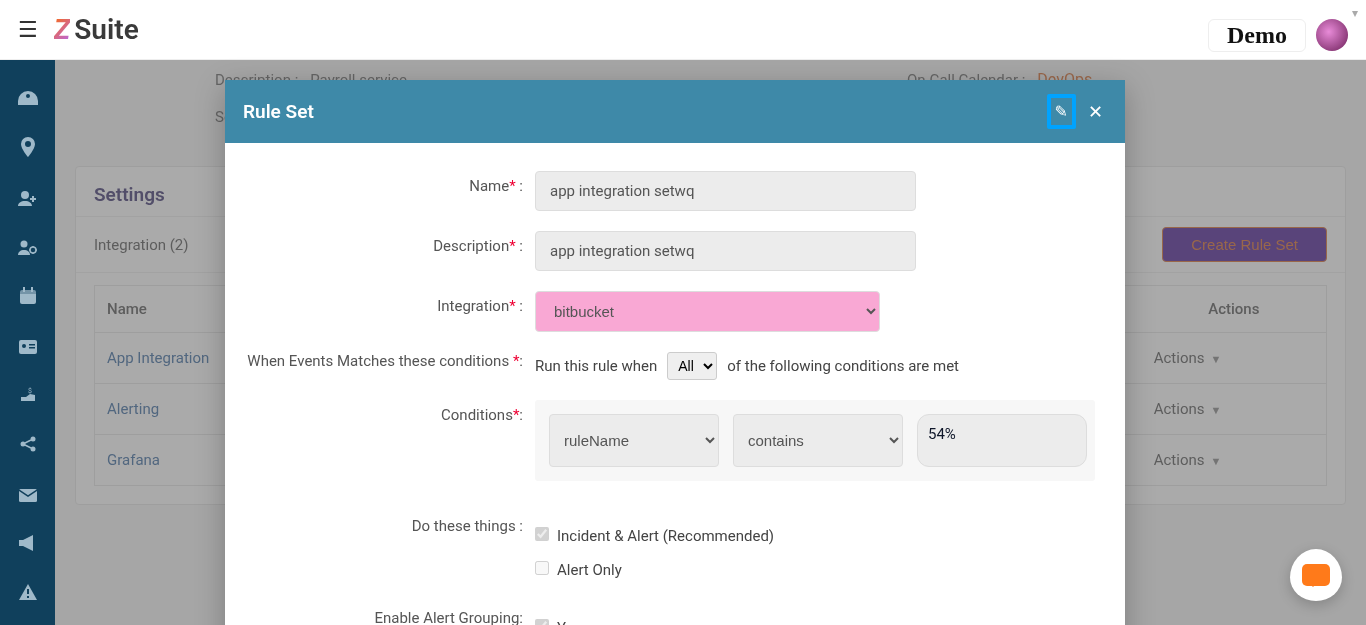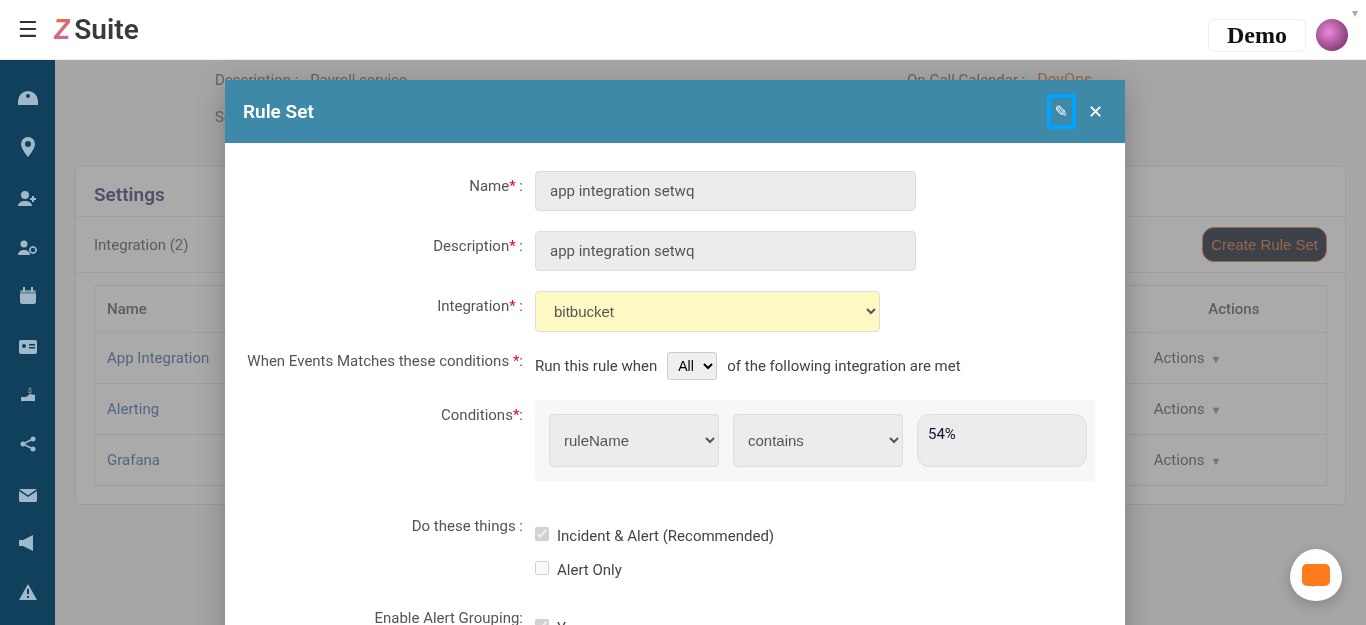--- a/index.html
+++ b/index.html
@@ -23,21 +23,21 @@
   
   .page { position: absolute; left: 55px; top: 60px; right: 0; bottom: 0; padding: 0 20px 20px 20px; background:#f5f5f5; }
   .breadcrumb-area { padding: 10px 0 10px 140px; color:#555; }
   .breadcrumb-row { display:flex; gap:80px; }
   .b-label { color:#666; font-size:15px; }
   .b-val { color:#666; font-size:15px; }
   .b-link { color:#d96a2b; }
   .settings-card { background:#fff; border:1px solid #e5e5e5; border-radius:4px; margin-top:30px; padding: 0; }
   .settings-title { font-size:19px; font-weight:600; color:#3d3370; padding:16px 18px 10px; }
   .integration-tab { padding:10px 18px; color:#555; font-size:15px; border-bottom:1px solid #eee; border-top:1px solid #eee; display:flex; justify-content:space-between; align-items:center;}
-  .create-btn { border:1px solid #d96a2b; color:#d96a2b; background:#0f172a; padding:8px 8px; border-radius:12px; font-size:15px; cursor:pointer; }
+  .create-btn { border:1px solid #d96a2b; color:#d96a2b; background:#4c1d95; padding:8px 28px; border-radius:4px; font-size:15px; cursor:pointer; }
   .table-wrap { padding: 12px 18px 18px; }
   table { width:100%; border-collapse:collapse; border:1px solid #e5e5e5; }
   th { text-align:left; padding:14px 12px; color:#555; font-weight:500; font-size:15px; border-bottom:1px solid #e5e5e5; background:#fff; }
   td { padding:16px 12px; border-bottom:1px solid #e5e5e5; font-size:15px; color:#555; }
   td.link { color:#3b6aa0; }
   .actions-caret { font-size:11px; color:#888; margin-left:6px; }
 
   
   .overlay { position:absolute; left:55px; top:60px; right:0; bottom:0; background:rgba(100,100,100,0.55); z-index:10; }
 
@@ -48,21 +48,21 @@
   .modal-header-actions { margin-left:auto; display:flex; align-items:center; gap:8px; }
   .edit-highlight { border:4px solid #00a3ff; padding:4px; border-radius:2px; display:flex; align-items:center; justify-content:center; background:#3e89a8; }
   .pencil { color:#fff; font-size:16px; transform:rotate(0deg); }
   .close-x { color:#fff; font-size:18px; cursor:pointer; padding:4px; }
   .modal-body { padding:28px 20px 40px 20px; max-height:520px; overflow:auto; }
   .form-row { display:flex; align-items:flex-start; margin-bottom:20px; }
   .form-label { width:290px; text-align:right; padding-right:12px; color:#555; font-size:15px; padding-top:6px; }
   .req { color:#e03; }
   .form-field { flex:1; }
   .ro-input { width:381px; padding:10px 14px; background:#ececec; border:1px solid #ddd; border-radius:4px; color:#555; font-size:15px; }
-  .ro-select { width:345px; padding:10px 14px; background:#fef9c3; border:1px solid #ddd; border-radius:4px; color:#555; font-size:15px; appearance:auto; }
+  .ro-select { width:345px; padding:10px 14px; background:#f9a8d4; border:1px solid #ddd; border-radius:4px; color:#555; font-size:15px; appearance:auto; }
   .payload-btn { margin-top:10px; display:inline-block; border:1px solid #d96a2b; color:#d96a2b; background:#fff; padding:8px 14px; border-radius:4px; font-size:15px; cursor:pointer; }
   .inline-text { color:#444; font-size:15px; display:flex; align-items:center; gap:10px; flex-wrap:wrap; }
   .sm-select { padding:4px 6px; border:1px solid #ccc; border-radius:3px; font-size:14px; }
   .cond-block { display:flex; gap:14px; background:#f7f7f7; padding:14px 14px; border-radius:3px; width:560px; }
   .cond-select { flex:0 0 170px; padding:16px 10px; background:#ececec; border:1px solid #ddd; border-radius:4px; color:#555; font-size:15px; }
   .cond-input { flex:0 0 170px; padding:10px 10px; background:#ececec; border:1px solid #ddd; border-radius:12px; color:#0f172a; font-size:15px; }
   .chk-row { display:flex; gap:8px; color:#444; font-size:15px; margin-bottom:4px;margin-top:16px; }
   .chk { width:14px; height:14px; }
 
   
@@ -221,21 +221,21 @@
           <option>bitbucket</option>
         </select>
       </div>
     </div>
 
     <div class="form-row">
       <div class="form-label" style="padding-top:0;"><span>When Events Matches these conditions</span> <span class="req">*</span>:</div>
       <div class="form-field inline-text">
         <span>Run this rule when</span>
         <select class="sm-select"><option>All</option></select>
-        <span>of the following integration are met</span>
+        <span>of the following conditions are met</span>
       </div>
     </div>
 
     <div class="form-row">
       <div class="form-label"><span>Conditions</span><span class="req">*</span>:</div>
       <div class="form-field">
         <div class="cond-block">
           <select class="cond-select"><option>ruleName</option></select>
           <select class="cond-select"><option>contains</option></select>
           <div class="cond-input">54%</div>

